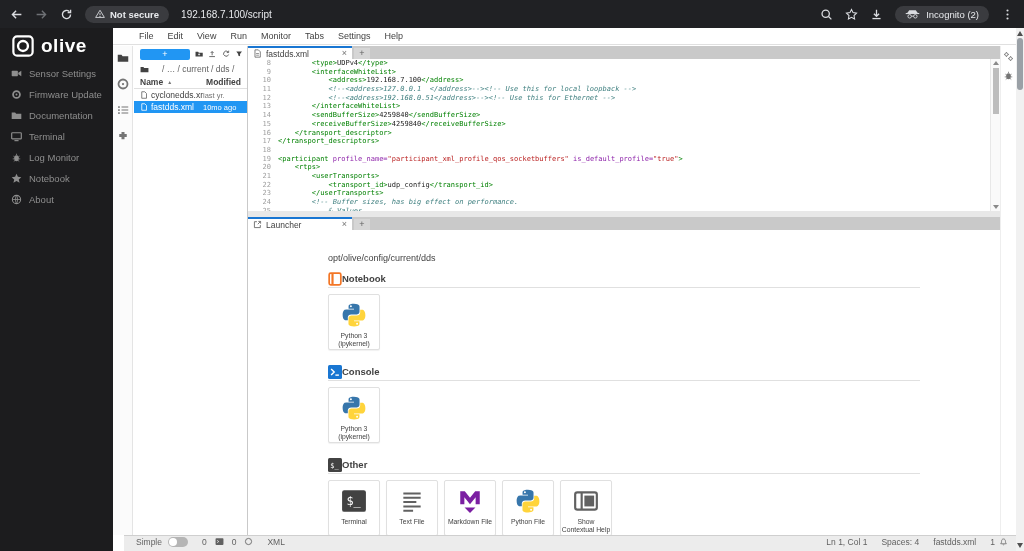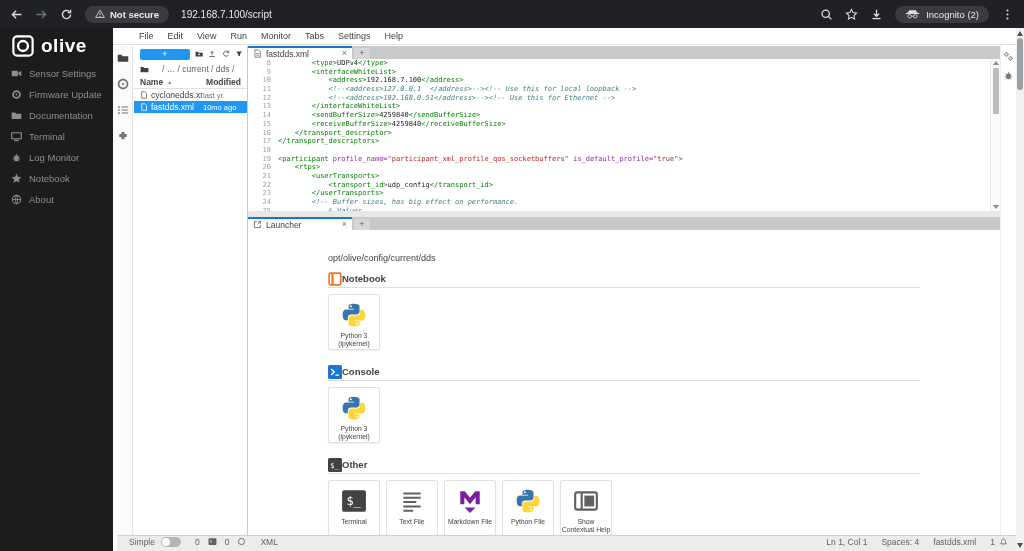--- a/index.html
+++ b/index.html
@@ -123,21 +123,21 @@
     display:flex; flex-direction:column; align-items:center; }
   .lcard .cic { width:26px; height:26px; margin-top:7px; }
   .lcard .cic svg { width:100%; height:100%; display:block; }
   .lcard .clabel { margin-top:4px; font-size:6.8px; line-height:7.5px; color:#424242; text-align:center; }
 
   #activity-right { position:absolute; right:0; top:18px; width:16px; bottom:16px;
     background:#fff; border-left:1px solid #eee; }
   #activity-right .act-ic { width:11px; height:11px; margin:8px auto 0 auto; color:#757575; }
   #activity-right .act-ic:first-child { margin-top:5px; }
 
-  #statusbar { position:absolute; left:4px; right:0; bottom:0; height:16px; background:#ececec;
+  #statusbar { position:absolute; left:11px; right:0; bottom:0; height:16px; background:#ececec;
     border-top:1px solid #cfcfcf; display:flex; align-items:center; padding:0 8px 4px 12px;
     font-size:8.5px; color:#616161; }
   #statusbar .sb-ic { width:9px; height:9px; color:#616161; }
   #statusbar .sb-ic svg { width:100%; height:100%; display:block; }
   #simple-toggle { width:20px; height:10px; border-radius:5px; background:#b5b5b5;
     margin:0 14px 0 6px; position:relative; cursor:pointer; }
   #simple-toggle .knob { position:absolute; left:1px; top:1px; width:8px; height:8px;
     border-radius:50%; background:#fff; }
   .sb-gap { width:8px; } .sb-gap-l { width:14px; }
   #sb-spacer { flex:1; }

